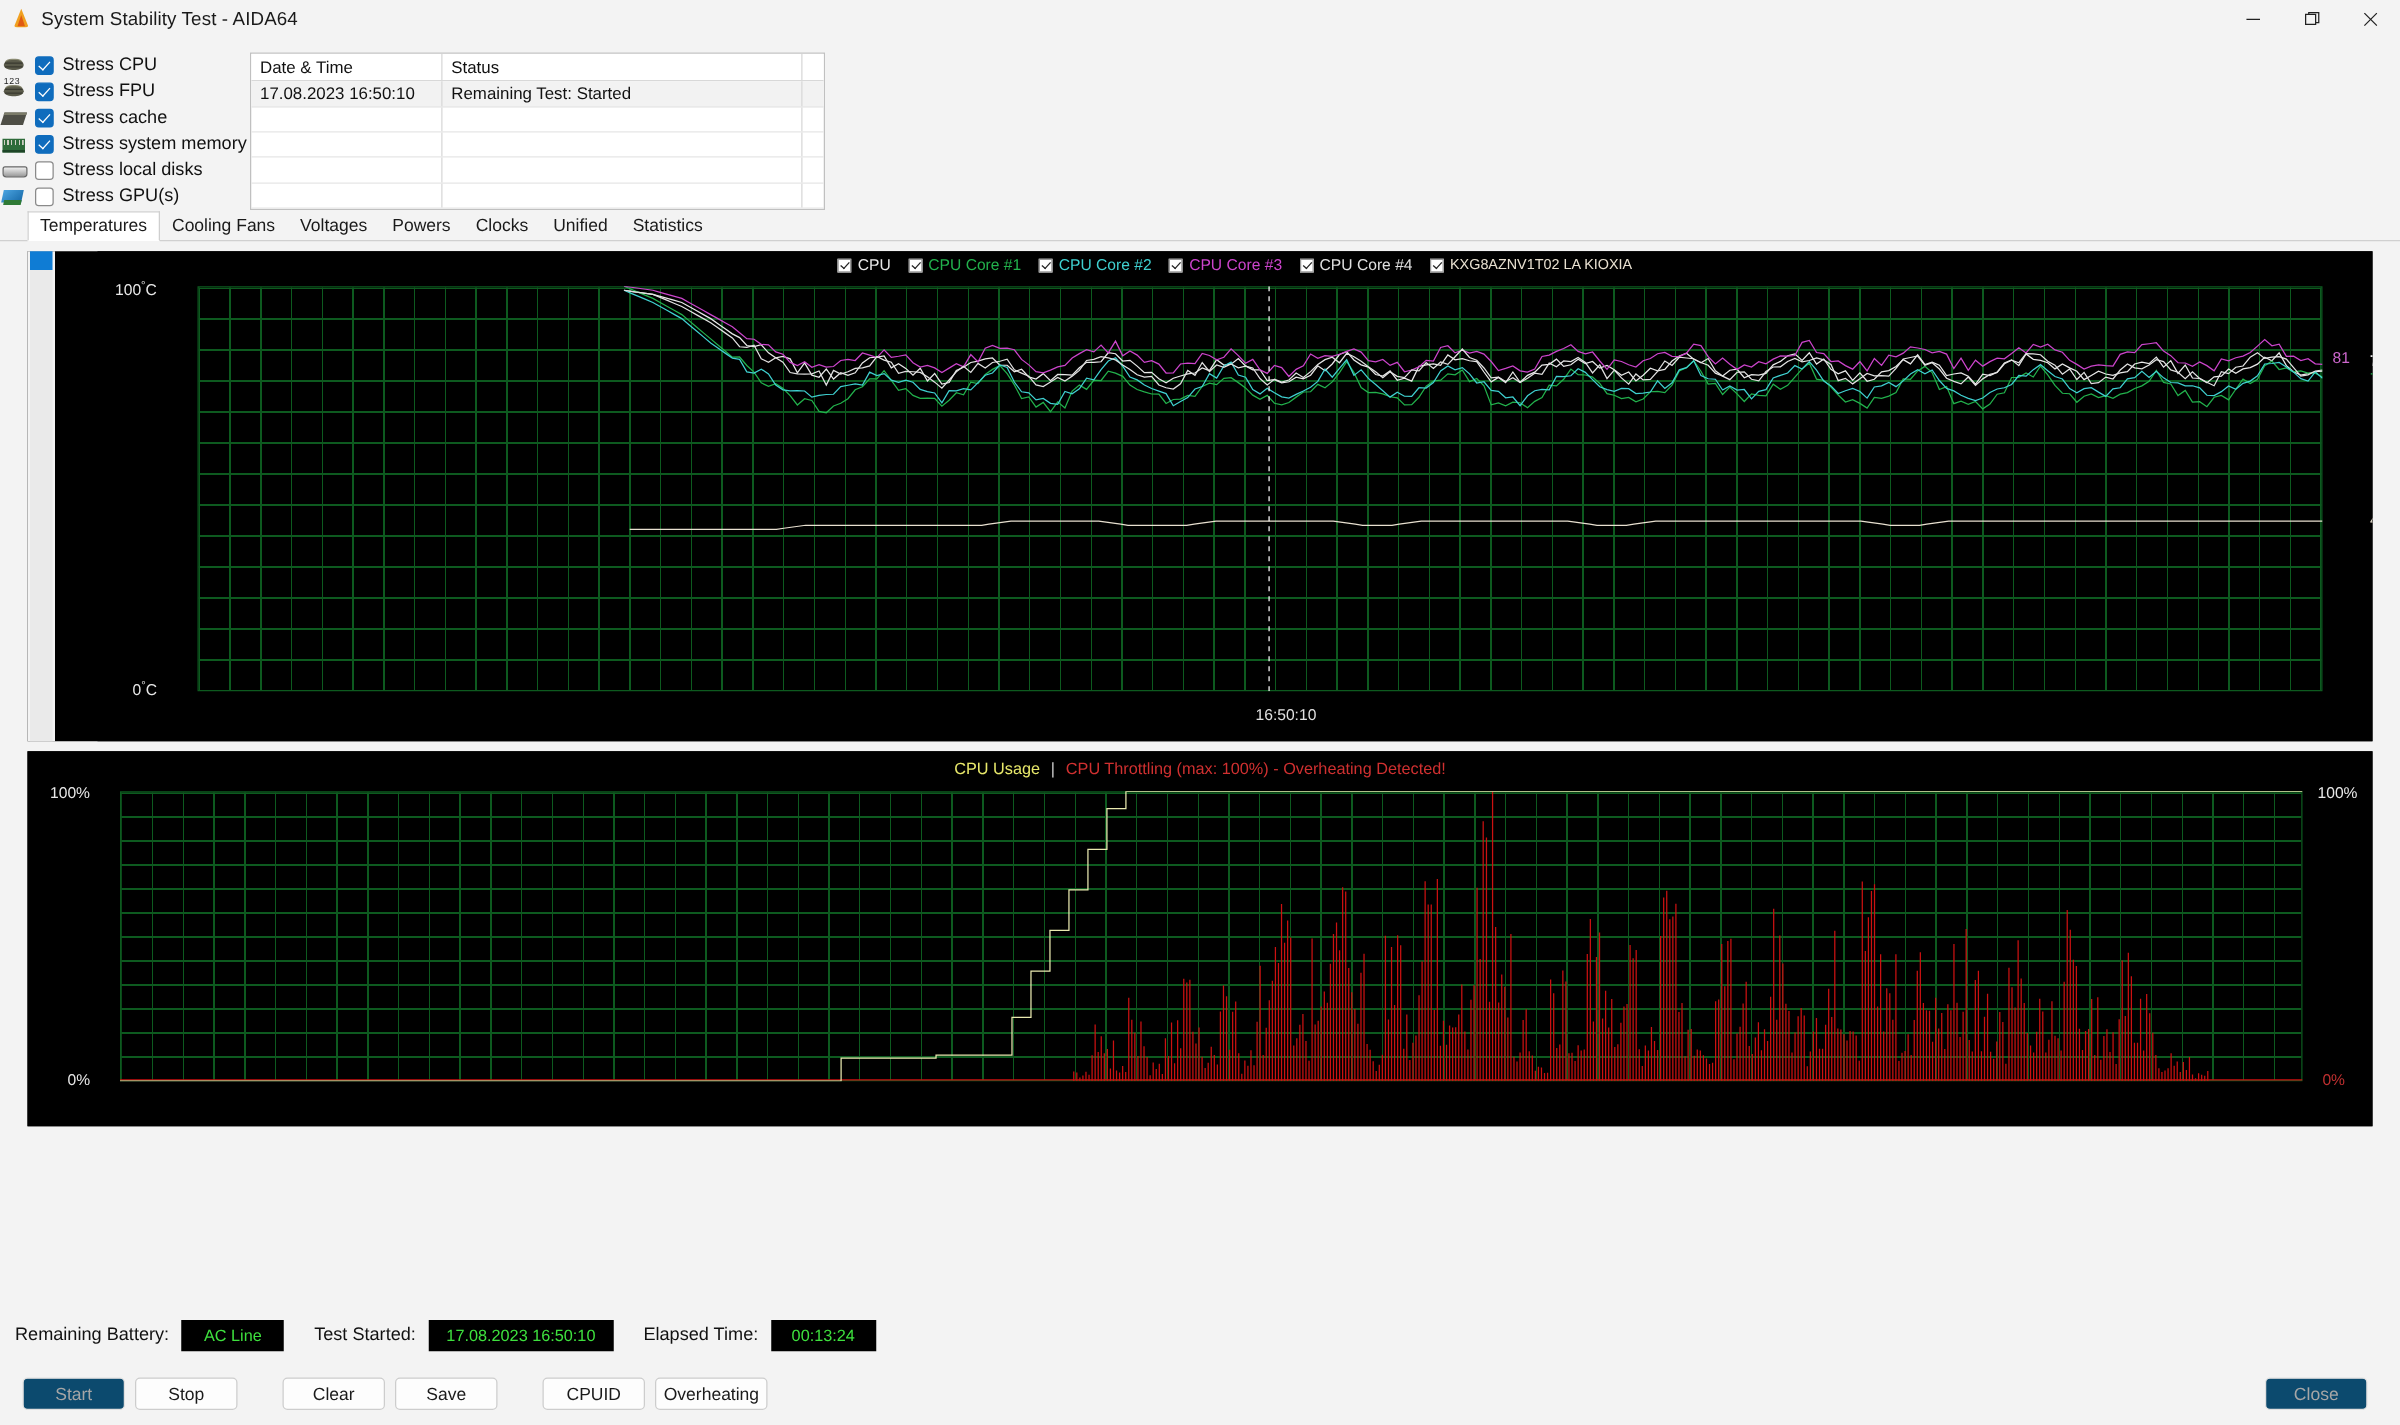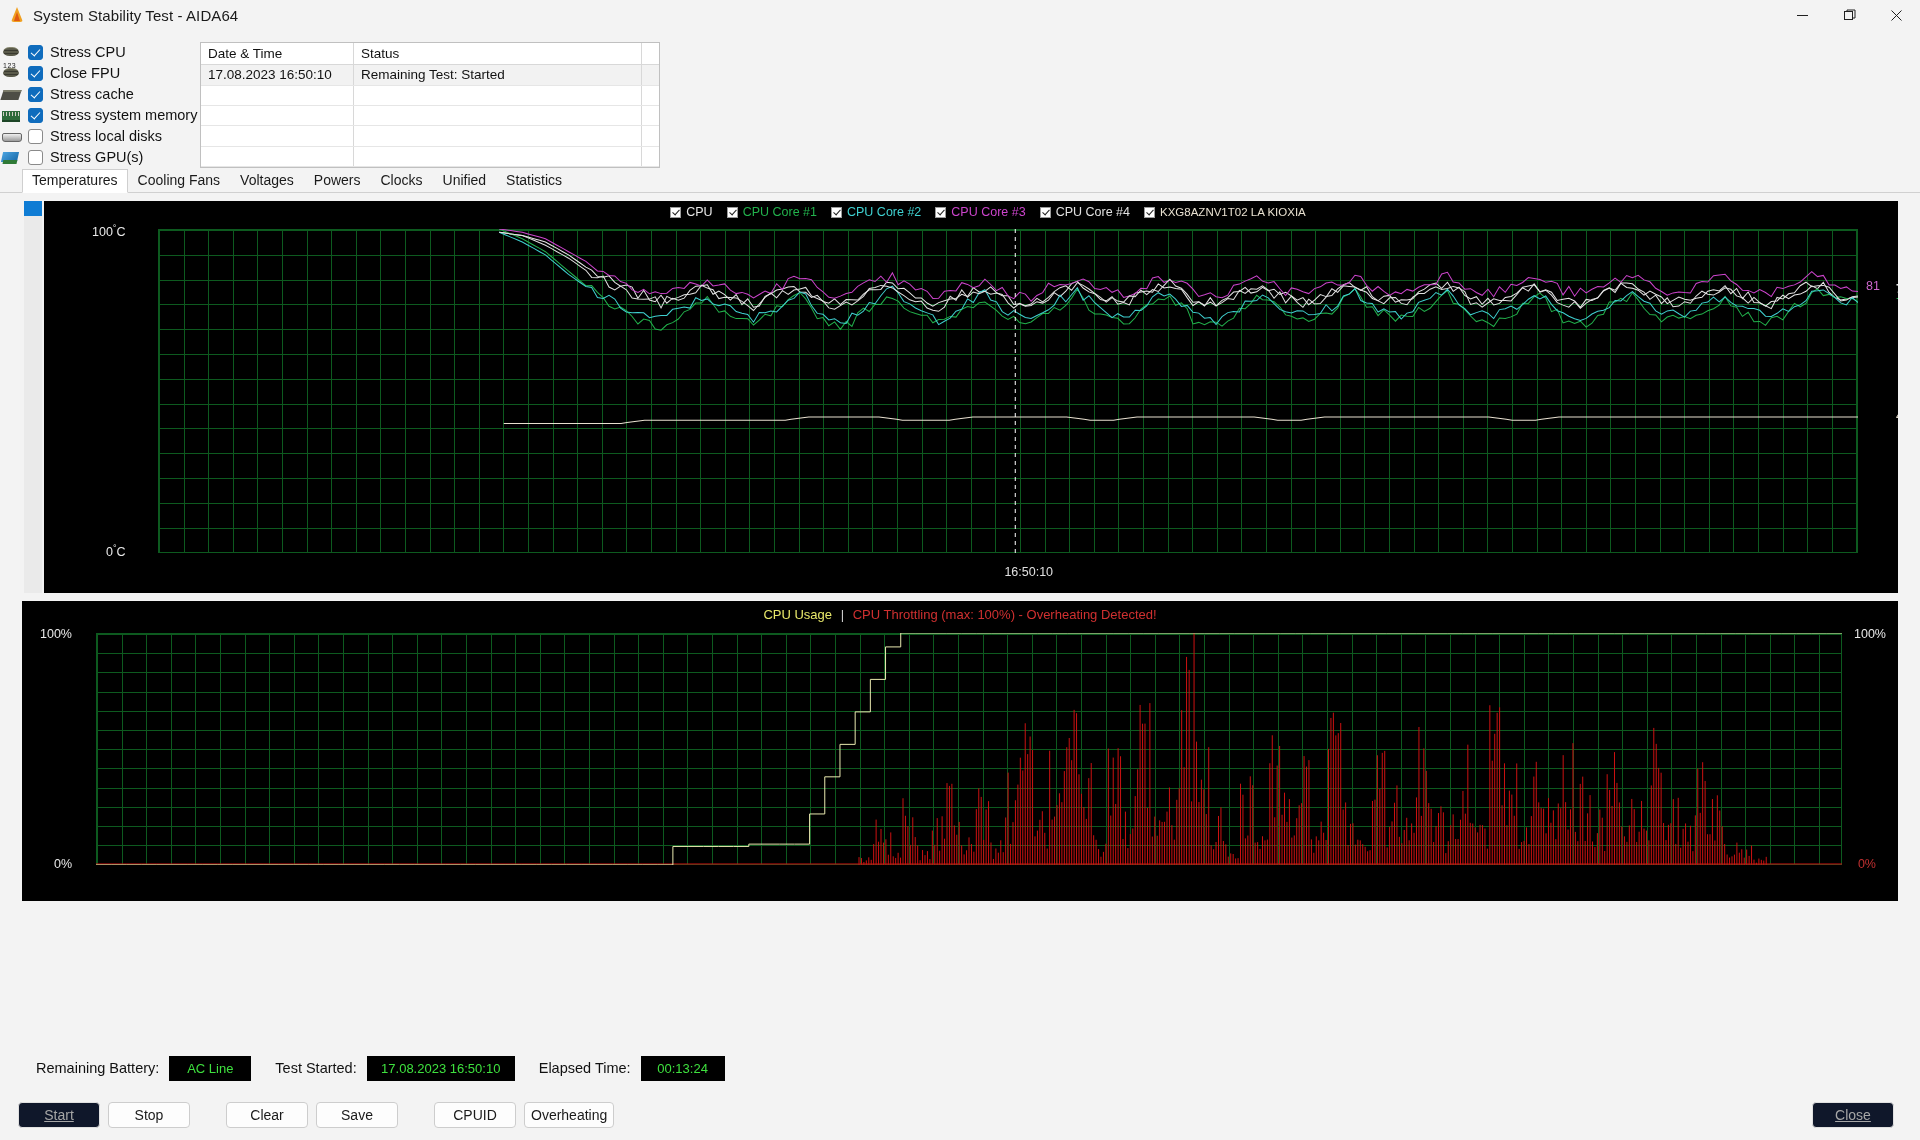--- a/index.html
+++ b/index.html
@@ -303,21 +303,21 @@
   .ut-main { color: #e8e86a; }
   .ut-sep { color: #cfcfcf; margin: 0 5px; }
   .ut-warn { color: #d03030; }
   .readout {
     position: absolute; font-size: 12.5px; z-index: 6;
   }
   
   .statusbar {
     height: 44px; min-height: 44px;
     display: flex; align-items: center;
-    padding-left: 36px; gap: 0px;
+    padding-left: 12px; gap: 0px;
     font-size: 14.5px; color: #111;
   }
   .sb-label { margin-right: 10px; }
   .sb-value {
     background: #000; color: #3ee03e;
     font-size: 13px;
     padding: 5px 0;
     text-align: center;
     margin-right: 24px;
   }
@@ -336,23 +336,22 @@
     background: #fdfdfd;
     border: 1px solid #cdcdcd;
     border-radius: 4px;
     font-size: 14px; color: #1a1a1a;
     font-family: "Liberation Sans", sans-serif;
     margin-right: 8px;
     cursor: default;
   }
   .btn.disabled {
     color: #a6a6a6;
-    background: #0f172a;
+    background: #0c4a6e;
     border-color: #e0e0e0;
-    text-decoration: underline;
   }
   .btn.gap-left { margin-left: 28px; }
   .btn.close-btn {
     position: absolute; right: 18px;
   }
   svg { display: block; }
 </style>
 </head>
 <body>
 
@@ -393,21 +392,21 @@
           </span>
         <span class="cbox checked"></span>
         <span>Stress CPU</span>
       </div>
       <div class="stress-row">
         <span class="sicon">
             <span class="num123">123</span>
             <span class="chip"></span>
           </span>
         <span class="cbox checked"></span>
-        <span>Close FPU</span>
+        <span>Stress FPU</span>
       </div>
       <div class="stress-row">
         <span class="sicon">
             <span class="cachechip"></span>
           </span>
         <span class="cbox checked"></span>
         <span>Stress cache</span>
       </div>
       <div class="stress-row">
         <span class="sicon">

